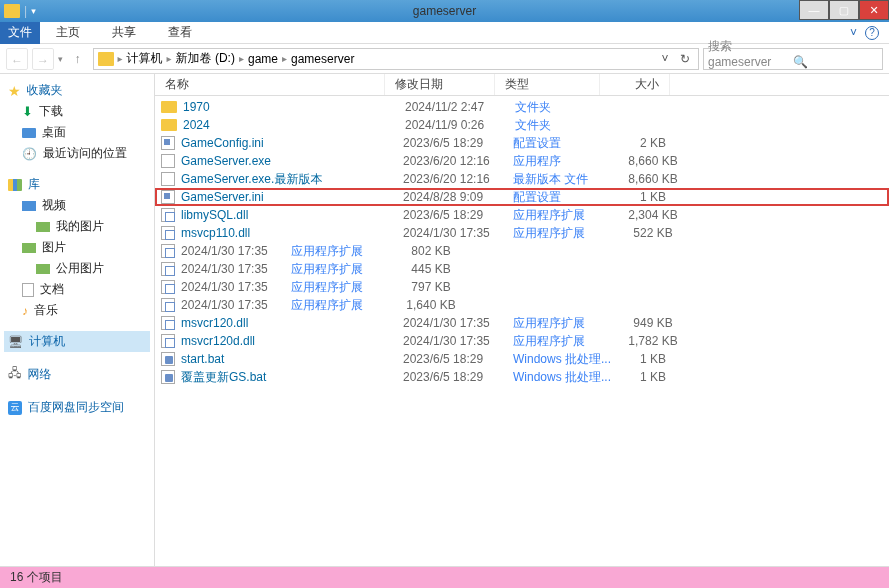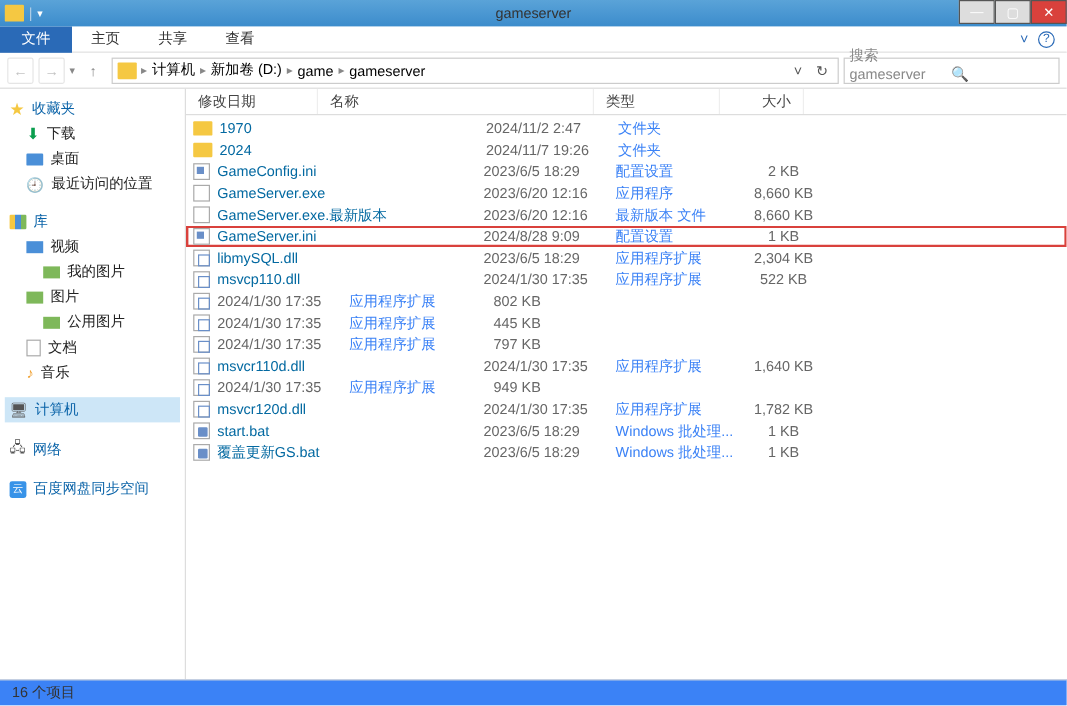--- a/index.html
+++ b/index.html
@@ -5,21 +5,21 @@
 *{margin:0;padding:0;box-sizing:border-box;font-family:'Microsoft YaHei','Segoe UI',sans-serif;font-size:12px}
 body{width:889px;height:588px;background:#fff;overflow:hidden;position:relative}
 .titlebar{height:22px;background:linear-gradient(#5aa3d8,#3c8ccc);display:flex;align-items:center;color:#fff;position:relative}
 .tb-left{display:flex;align-items:center;padding:0 4px;gap:4px}
 .tb-icon{width:16px;height:14px;background:#f5c842;border-radius:1px;display:inline-block}
 .tb-title{position:absolute;left:50%;transform:translateX(-50%);color:#333;font-size:12px}
 .tb-btns{position:absolute;right:0;top:0;display:flex;height:22px}
 .tb-btn{width:30px;height:20px;border:1px solid #555;background:#ddd;display:flex;align-items:center;justify-content:center;font-size:11px;cursor:pointer}
 .tb-btn.close{background:#d9413c;color:#fff}
 .ribbon{height:22px;background:#fff;display:flex;align-items:center;border-bottom:1px solid #ddd}
-.ribbon-file{background:#2a6ab7;color:#fff;padding:3px 18px;height:22px;display:flex;align-items:center}
+.ribbon-file{background:#2a6ab7;color:#fff;padding:3px 8px;height:22px;display:flex;align-items:center}
 .ribbon-tab{padding:3px 16px;color:#333;cursor:pointer}
 .ribbon-right{margin-left:auto;padding:0 10px;display:flex;gap:8px;align-items:center;color:#2a6ab7}
 .navbar{height:30px;background:#fff;display:flex;align-items:center;border-bottom:1px solid #ddd;padding:0 6px;gap:4px}
 .nav-arrow{width:22px;height:22px;border:1px solid #ccc;display:flex;align-items:center;justify-content:center;cursor:pointer;color:#888;border-radius:2px}
 .nav-arrow.dis{opacity:.5}
 .address{flex:1;height:22px;border:1px solid #ccc;display:flex;align-items:center;padding:0 4px;gap:4px}
 .addr-fold{width:16px;height:14px;background:#f5c842;border-radius:1px}
 .crumb{display:flex;align-items:center;gap:2px;cursor:pointer}
 .crumb-sep{color:#888;font-size:10px}
 .addr-btns{margin-left:auto;display:flex;gap:2px}
@@ -61,21 +61,21 @@
 .fi-ini:after{content:'';position:absolute;top:2px;left:2px;width:6px;height:6px;background:#6a8fc8}
 .fi-exe{width:14px;height:14px;background:#fff;border:1px solid #aaa}
 .fi-dll{width:14px;height:14px;background:#fff;border:1px solid #aaa;position:relative}
 .fi-dll:after{content:'';position:absolute;top:3px;left:3px;width:8px;height:8px;border:1px solid #6a8fc8}
 .fi-bat{width:14px;height:14px;background:#fff;border:1px solid #aaa;position:relative}
 .fi-bat:after{content:'';position:absolute;top:3px;left:3px;width:8px;height:8px;background:#6a8fc8;border-radius:1px}
 .fc-name{width:222px;color:#0369a1}
 .fc-date{width:110px;color:#666}
 .fc-type{width:105px;color:#3b82f6}
 .fc-size{width:70px;text-align:center;color:#666}
-.status{position:absolute;bottom:0;left:0;right:0;height:22px;border-top:1px solid #ddd;display:flex;align-items:center;padding:0 10px;color:#333;background:#3b82f6}
+.status{position:absolute;bottom:0;left:0;right:0;height:22px;border-top:1px solid #ddd;display:flex;align-items:center;padding:0 10px;color:#333;background:#f9a8d4}
 </style>
 </head>
 <body>
 
 <div class="titlebar">
  <div class="tb-left">
   <span class="tb-icon"></span>
   <span style="color:#b0cee6">|</span>
   <span style="color:#fff;font-size:9px">▾</span>
  </div>
@@ -197,37 +197,37 @@
   <div class="side-group">
    <div class="side-item head">
           <span class="si-baidu">云</span>
           <span>百度网盘同步空间</span>
         </div>
   </div>
  </div>
 
  <div class="main">
   <div class="headers">
+   <div class="hcol hc-name">名称</div>
    <div class="hcol hc-date">修改日期</div>
-   <div class="hcol hc-name">名称</div>
    <div class="hcol hc-type">类型</div>
    <div class="hcol hc-size">大小</div>
   </div>
   <div class="files" id="file-list">
         <div class="frow">
           <span class="ficon fi-folder"></span>
           <span class="fc-name">1970</span>
           <span class="fc-date">2024/11/2 2:47</span>
           <span class="fc-type">文件夹</span>
           <span class="fc-size"></span>
         </div>
         <div class="frow">
           <span class="ficon fi-folder"></span>
           <span class="fc-name">2024</span>
-          <span class="fc-date">2024/11/7 19:26</span>
+          <span class="fc-date">2024/11/9 0:26</span>
           <span class="fc-type">文件夹</span>
           <span class="fc-size"></span>
         </div>
         <div class="frow">
           <span class="ficon fi-ini"></span>
           <span class="fc-name">GameConfig.ini</span>
           <span class="fc-date">2023/6/5 18:29</span>
           <span class="fc-type">配置设置</span>
           <span class="fc-size">2 KB</span>
         </div>
@@ -279,27 +279,27 @@
           <span class="fc-size">445 KB</span>
         </div>
         <div class="frow">
           <span class="ficon fi-dll"></span>
           <span class="fc-date">2024/1/30 17:35</span>
           <span class="fc-type">应用程序扩展</span>
           <span class="fc-size">797 KB</span>
         </div>
         <div class="frow">
           <span class="ficon fi-dll"></span>
-          <span class="fc-name">msvcr110d.dll</span>
           <span class="fc-date">2024/1/30 17:35</span>
           <span class="fc-type">应用程序扩展</span>
           <span class="fc-size">1,640 KB</span>
         </div>
         <div class="frow">
           <span class="ficon fi-dll"></span>
+          <span class="fc-name">msvcr120.dll</span>
           <span class="fc-date">2024/1/30 17:35</span>
           <span class="fc-type">应用程序扩展</span>
           <span class="fc-size">949 KB</span>
         </div>
         <div class="frow">
           <span class="ficon fi-dll"></span>
           <span class="fc-name">msvcr120d.dll</span>
           <span class="fc-date">2024/1/30 17:35</span>
           <span class="fc-type">应用程序扩展</span>
           <span class="fc-size">1,782 KB</span>

